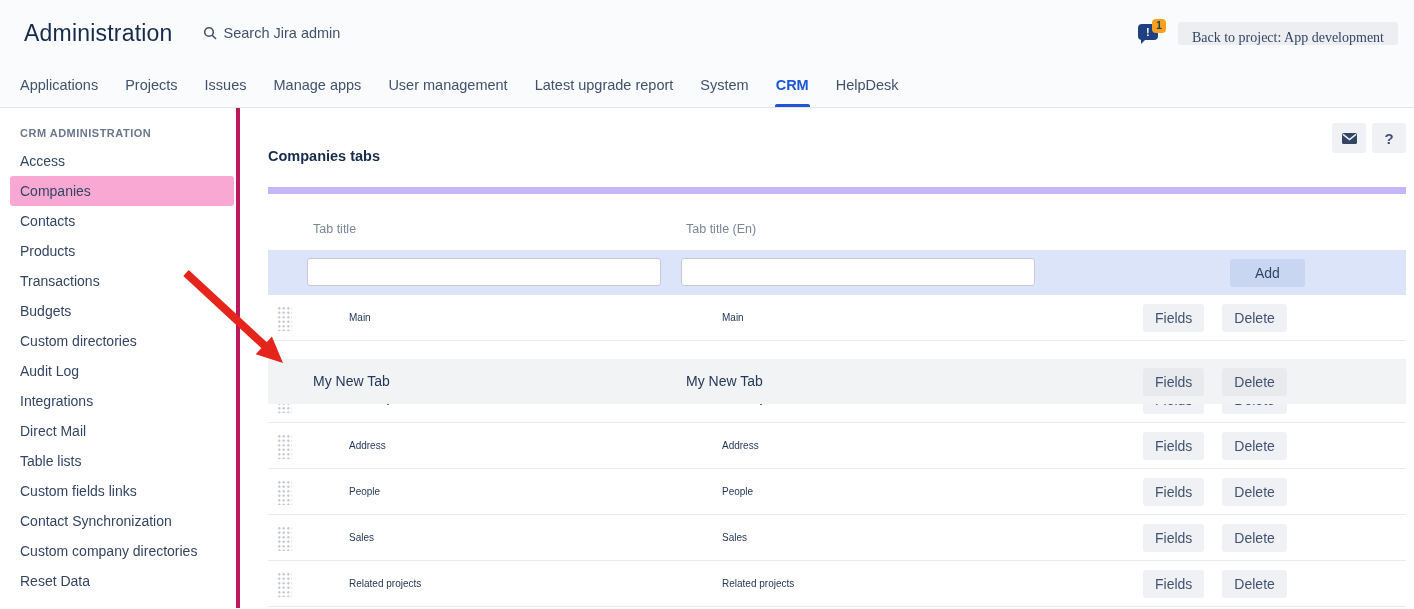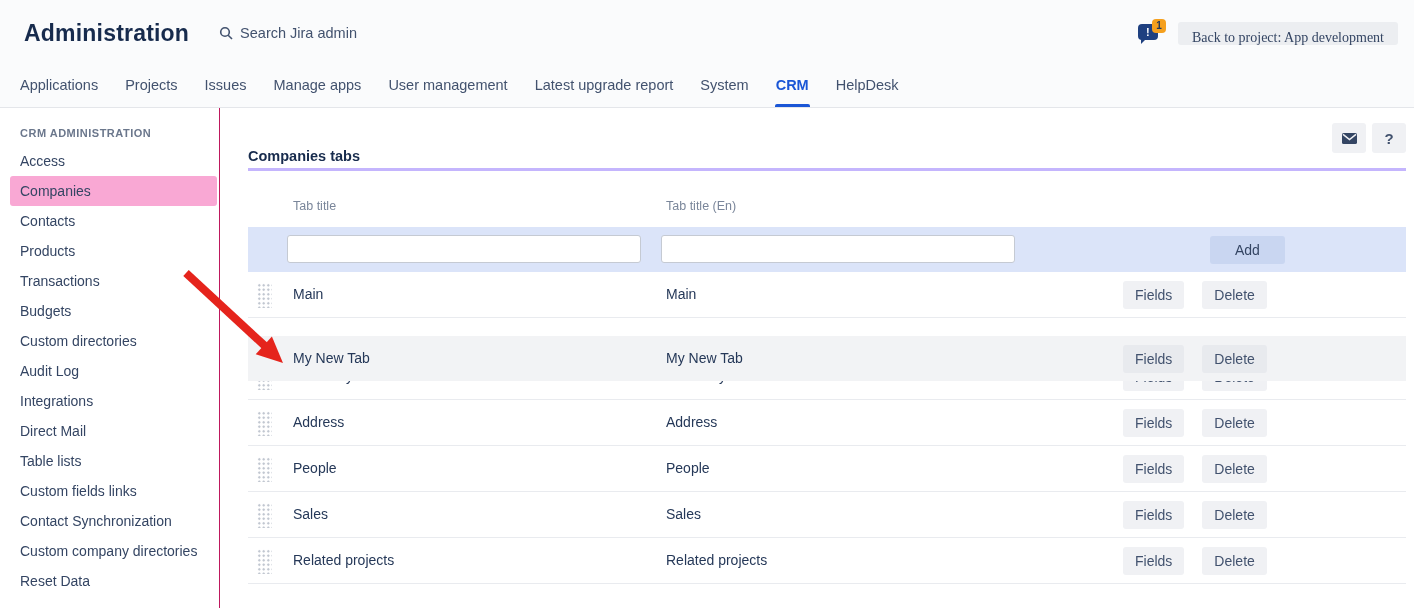--- a/index.html
+++ b/index.html
@@ -3,21 +3,21 @@
 <meta charset="utf-8">
 <style>
   * { margin:0; padding:0; box-sizing:border-box; }
   html,body { width:1414px; height:609px; overflow:hidden; }
   body { font-family:"Liberation Sans", sans-serif; color:#344563; background:#fff; }
   .page { position:relative; width:1414px; height:609px; }
 
   
   .top { height:108px; background:#fafbfc; border-bottom:1px solid #e4e6ea; }
   .top-row1 { height:66px; display:flex; align-items:center; padding:0 16px 0 24px; }
-  .app-title { font-size:23px; font-weight:bold; color:#172b4d; letter-spacing:.2px; }
+  .app-title { font-size:23px; font-weight:normal; color:#172b4d; letter-spacing:.2px; }
   .search { display:flex; align-items:center; gap:7px; margin-left:30px; flex:1; }
   .search svg { flex:0 0 auto; }
   .search input { border:none; background:transparent; outline:none; font-size:14.5px;
                   color:#42526e; width:260px; font-family:"Liberation Sans",sans-serif; }
   .search input::placeholder { color:#42526e; opacity:1; }
 
   .notif { position:relative; width:26px; height:26px; margin-right:14px; cursor:pointer; }
   .notif .bubble { position:absolute; left:0; top:4px; width:20px; height:16px; background:#1e4080;
                    border-radius:4px; color:#fff; font-size:11px; font-weight:bold; text-align:center; line-height:16px; }
   .notif .bubble:after { content:""; position:absolute; left:3px; bottom:-4px; border:4px solid transparent;
@@ -30,54 +30,54 @@
               font-family:Liberation Serif, serif; cursor:pointer;flex-direction:column; }
 
   .tabs { display:flex; align-items:center; gap:27px; height:41px; padding-left:20px; }
   .tab { font-size:14.5px; color:#42526e; position:relative; height:41px; line-height:38px; cursor:pointer; white-space:nowrap; }
   .tab.active { color:#1a56d6; font-weight:bold;text-align:center; }
   .tab.active:after { content:""; position:absolute; left:-1px; right:-1px; bottom:0; height:3px;
                       background:#1a56d6; border-radius:2px 2px 0 0; }
 
   
   .body { display:flex; height:500px; }
-  .sidebar { width:220px; border-right:1px solid #be185d; padding-top:19px; flex:0 0 auto; }
+  .sidebar { width:240px; border-right:4px solid #be185d; padding-top:19px; flex:0 0 auto; }
   .side-section { font-size:11px; font-weight:bold; color:#6b778c; letter-spacing:.5px;
                   margin:0 0 7px 20px; }
   .side-item { height:30px; line-height:30px; margin:0 2px 0 10px; padding-left:10px;
                border-radius:3px; font-size:14px; color:#344563; cursor:pointer; white-space:nowrap; }
   .side-item.active { background:#f9a8d4; }
 
   .main { flex:1; position:relative; padding:0 8px 0 28px; }
   .icon-btns { position:absolute; top:15px; right:8px; display:flex; gap:6px; }
   .icon-btn { width:34px; height:30px; background:#f0f1f4; border:none; border-radius:3px;
               display:flex; align-items:center; justify-content:center; font-size:15px; color:#42526e;
               font-family:"Liberation Sans",sans-serif; cursor:pointer; font-weight:bold; }
-  .page-title { padding:40px 0 4px; font-size:14.5px; font-weight:bold; color:#172b4d;
-                border-bottom:3px solid #c4b5fd; }
+  .page-title { padding:40px 0 23px; font-size:14.5px; font-weight:bold; color:#172b4d;
+                border-bottom:7px solid #c4b5fd; }
 
   .table-wrap { position:relative; }
   .cols { position:relative; height:56px; }
   .col-h { position:absolute; top:28px; font-size:12.5px; font-weight:normal; color:#7a869a; }
   .col-h.c1 { left:45px; } .col-h.c2 { left:418px; }
 
   .add-row { position:relative; height:45px; background:#dbe4f9; }
   .add-row input { position:absolute; top:8px; height:28px; width:354px; border:1px solid #c5cad3;
                    border-radius:3px; background:#fff; padding:0 8px; font-size:14px; color:#172b4d;
                    font-family:"Liberation Sans",sans-serif; outline:none; }
   .add-row .in1 { left:39px; } .add-row .in2 { left:413px; }
   .add-btn { position:absolute; left:962px; top:9px; height:28px; padding:0 25px; background:#c9d6f1;
              border:none; border-radius:3px; font-size:14px; color:#344563; cursor:pointer;
              font-family:"Liberation Sans",sans-serif; }
 
   .row { position:relative; height:46px; border-bottom:1px solid #e9ebef; background:#fff; }
   .row .handle { position:absolute; left:9px; top:11px; width:15px; height:25px; cursor:grab;
                  background-image:radial-gradient(#bdc3cd 1.1px, transparent 1.3px);
                  background-size:4.5px 4.5px; }
-  .row .c1, .row .c2 { position:absolute; top:0; line-height:45px; font-size:14px; color:#253858; }
+  .row .c1, .row .c2 { position:absolute; top:0; line-height:45px; font-size:10px; color:#253858;margin-left:36px; }
   .row .c1 { left:45px; } .row .c2 { left:418px; }
   .row .btns { position:absolute; left:875px; top:50%; transform:translateY(-50%); display:flex; gap:18px; }
   .btn { background:#f0f1f4; border:none; border-radius:3px; padding:6px 12px; font-size:14px;
          color:#42526e; font-family:"Liberation Sans",sans-serif; cursor:pointer; }
 
   .row-spacer { height:36px; background:#fff; }
 
   .drag-overlay { position:absolute; left:0; right:0; top:165px; height:45px; background:#f2f3f5; z-index:5; }
   .drag-overlay .c1, .drag-overlay .c2 { position:absolute; top:0; line-height:45px; font-size:14px; color:#253858; }
   .drag-overlay .c1 { left:45px; } .drag-overlay .c2 { left:418px; }

